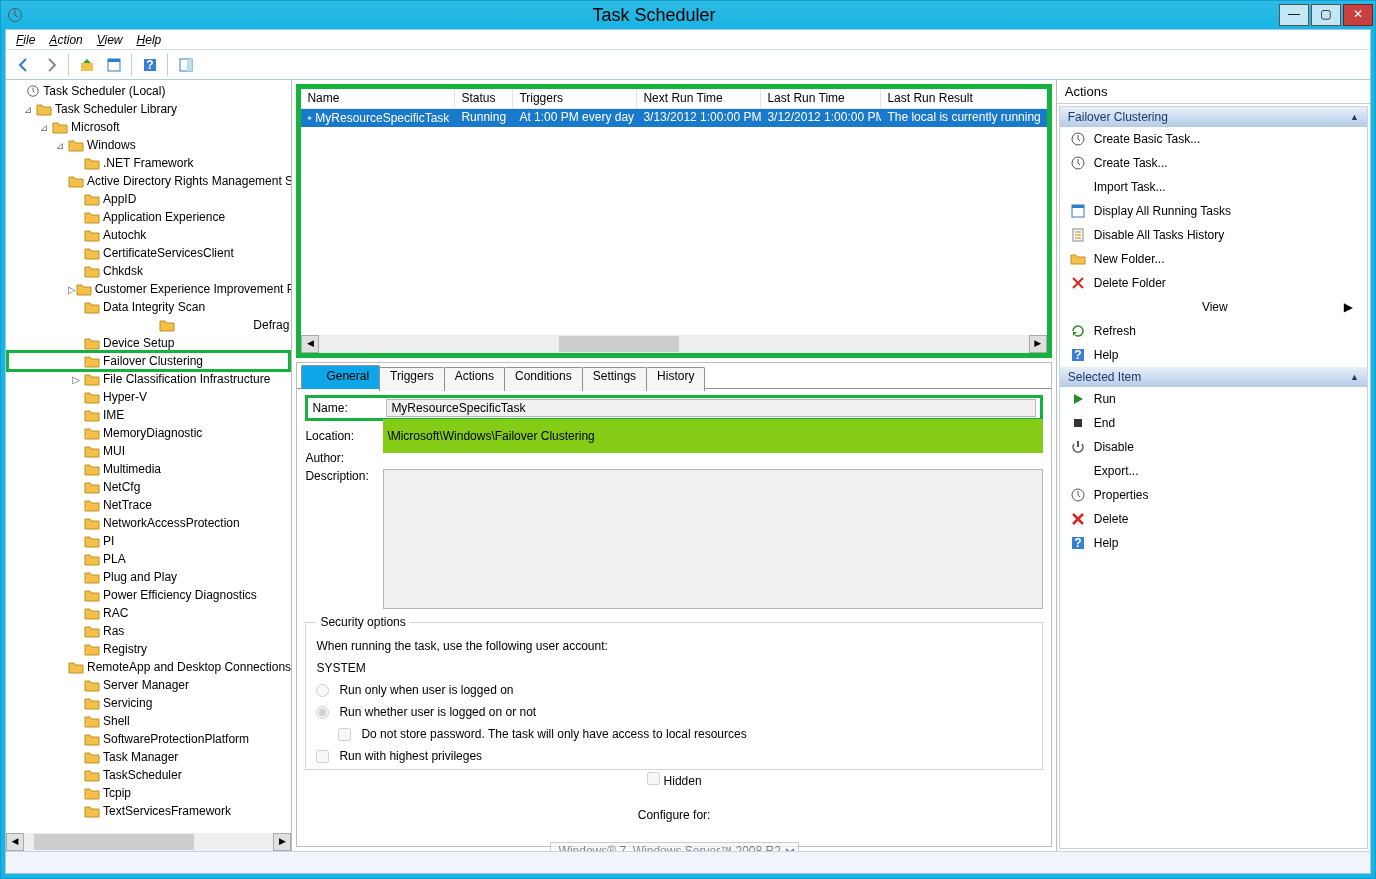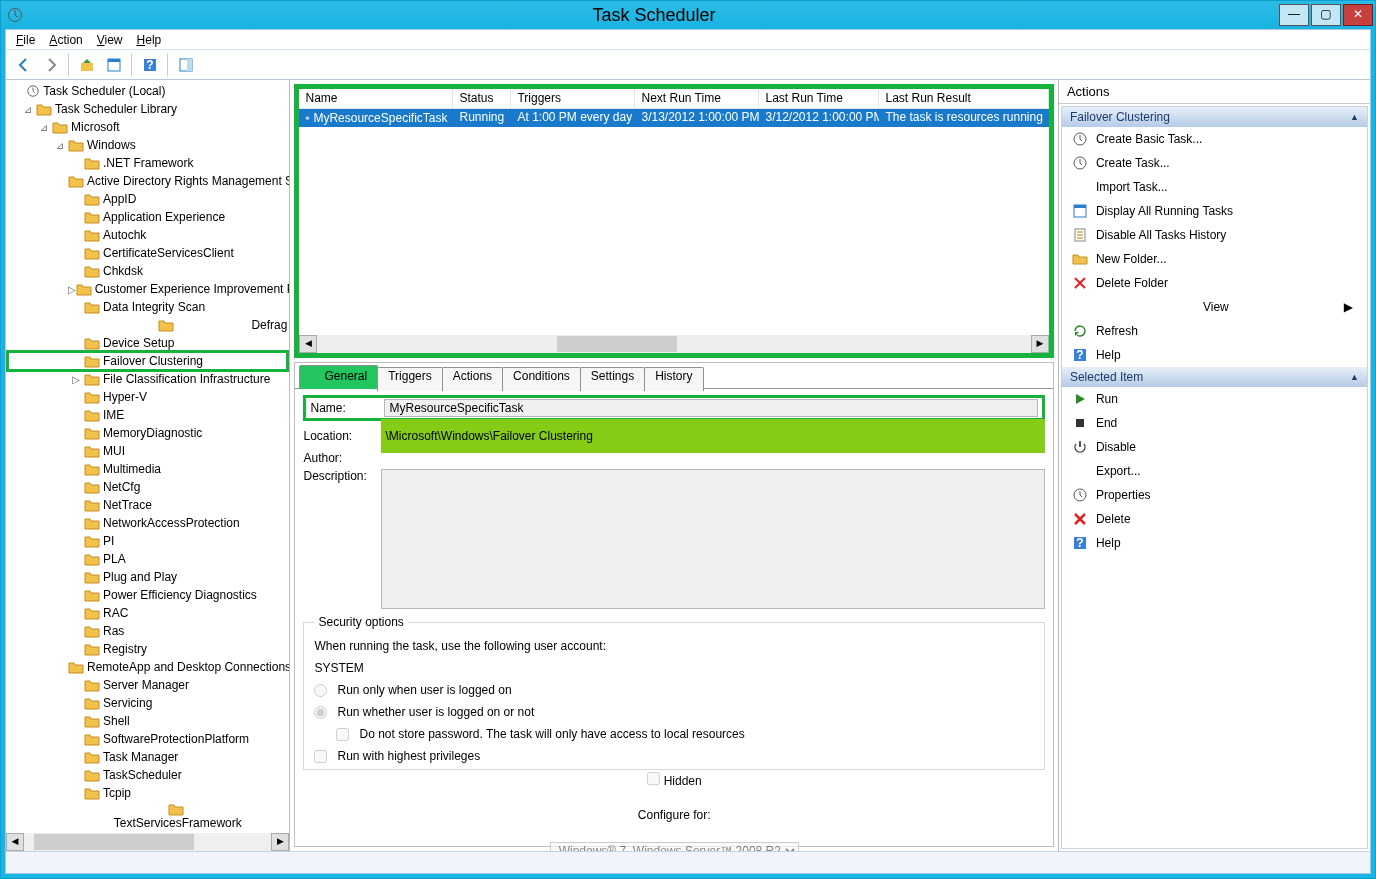--- a/index.html
+++ b/index.html
@@ -8,21 +8,21 @@
 .outer { border: 1px solid #0ca0ce; height: 100%; display: flex; flex-direction: column; }
 
 .titlebar { height: 28px; background: linear-gradient(#2dbbe5,#18b4e3); display:flex; align-items:center; color:#000; }
 .titlebar .icon { width:16px; height:16px; margin:0 6px; display:flex; align-items:center; justify-content:center; }
 .titlebar .title { flex:1; text-align:center; font-size:18px; }
 .win-btn { width:30px; height:22px; border:1px solid #555; background:#c3e7f5; text-align:center; line-height:18px; margin-right:2px;}
 .win-btn.close { background:#c8403e; color:#fff; border-color:#6f1f1e;}
 
 .inner { background:#fff; margin: 0 4px 4px 4px; flex:1; display:flex; flex-direction:column; border:1px solid #a8c6df; }
 
-.menubar { height:20px; display:flex; align-items:center; padding-left:10px; gap:14px; border-bottom:1px solid #d6e2ee;}
+.menubar { height:20px; display:flex; align-items:center; padding-left:10px; gap:14px; border-bottom:1px solid #d6e2ee;font-style:italic;}
 .menubar span { text-decoration: none; }
 .menubar span u { text-decoration: underline; }
 
 .toolbar { height:30px; display:flex; align-items:center; gap:3px; padding:3px 6px; border-bottom:1px solid #b8c8d8;}
 .tb { width:24px; height:24px; border:1px solid transparent; display:flex; align-items:center; justify-content:center; }
 .tb svg { width:16px; height:16px;}
 .tb.sep { width:2px; border-left:1px solid #ccc; margin:0 2px;}
 
 .body3 { flex:1; display:flex; overflow:hidden; }
 
@@ -49,21 +49,21 @@
 .col-name{width:154px;} .col-status{width:58px;} .col-trig{width:124px;} .col-next{width:124px;} .col-last{width:120px;} .col-res{flex:1;}
 .row .col-name{display:flex;align-items:center;gap:3px;}
 .tl-scroll{height:18px;display:flex;background:#eee;margin-top:auto;}
 .tl-scroll .arr{width:18px;height:18px;border:1px solid #aaa;background:#e0e0e0;text-align:center;font-size:9px;line-height:14px;}
 .tl-scroll .track{flex:1;position:relative;}
 .tl-scroll .thumb{position:absolute;left:240px;width:120px;height:16px;top:1px;background:#cdcdcd;}
 
 .detail { flex:1; border:1px solid #bebebe; display:flex; flex-direction:column;}
 .tabs { display:flex; height:24px; padding:0 4px; margin-top:2px;}
 .tab { border:1px solid #919191; border-bottom:none; padding:3px 10px; background:#fff; border-radius:2px 2px 0 0; margin-right:-1px; position:relative;}
-.tab.active{background:#22c55e; z-index:2;padding-left:24px;}
+.tab.active{background:#0ea5e9; z-index:2;padding-left:24px;}
 .tab:not(.active){ background:#f6f6f6; top:2px; padding-top:1px; padding-bottom:1px;}
 .tabbody { flex:1; border-top:1px solid #919191; margin-top:-1px; padding:6px 8px;}
 .kv { display:flex; align-items:center; height:22px;}
 .kv .lab { width:78px;}
 .name-box { border:3px solid #15b33e; padding:0 4px; display:flex; align-items:center; height:26px;}
 .name-box .lab{width:74px;}
 .name-box input{ flex:1; border:1px solid #b7b7b7; background:#f0f0f0; height:18px; padding:1px 4px;}
 .loc-field { flex:1; background:#84cc16; height:34px; padding:1px 4px; border:none;}
 .desc-row { display:flex; }
 .desc-row .lab{width:78px;}
@@ -428,21 +428,21 @@
                   </svg></span>
                 <span>TaskScheduler</span>
               </div>
               <div class="tnode" style="padding-left: 60px;">
                 <span class="tw"></span>
                 <span class="fld"><svg viewBox="0 0 16 14">
                     <path d="M1 3h5l1 2h8v8H1z" fill="#f3c14b" stroke="#c29020"></path>
                   </svg></span>
                 <span>Tcpip</span>
               </div>
-              <div class="tnode" style="padding-left: 60px; flex-direction: column;">
+              <div class="tnode" style="padding-left: 60px;">
                 <span class="tw"></span>
                 <span class="fld"><svg viewBox="0 0 16 14">
                     <path d="M1 3h5l1 2h8v8H1z" fill="#f3c14b" stroke="#c29020"></path>
                   </svg></span>
                 <span>TextServicesFramework</span>
               </div>
             </div>
         </div>
         <div class="tree-hscroll">
             <div class="arr">◀</div>
@@ -468,21 +468,21 @@
                 <svg width="14" height="14" viewBox="0 0 16 16">
                   <circle cx="8" cy="8" r="6" fill="#cde6ff" stroke="#3a7fd6"></circle>
                   <path d="M8 4v4l2 2" stroke="#3a7fd6" fill="none"></path>
                 </svg>
                 <span>MyResourceSpecificTask</span>
               </div>
             <div class="col-status">Running</div>
             <div class="col-trig">At 1:00 PM every day</div>
             <div class="col-next">3/13/2012 1:00:00 PM</div>
             <div class="col-last">3/12/2012 1:00:00 PM</div>
-            <div class="col-res">The task is resources running</div>
+            <div class="col-res">The local is currently running</div>
           </div>
           <div class="tl-scroll">
               <div class="arr">◀</div>
               <div class="track">
                 <div class="thumb"></div>
               </div>
               <div class="arr">▶</div>
             </div>
         </div>
 

